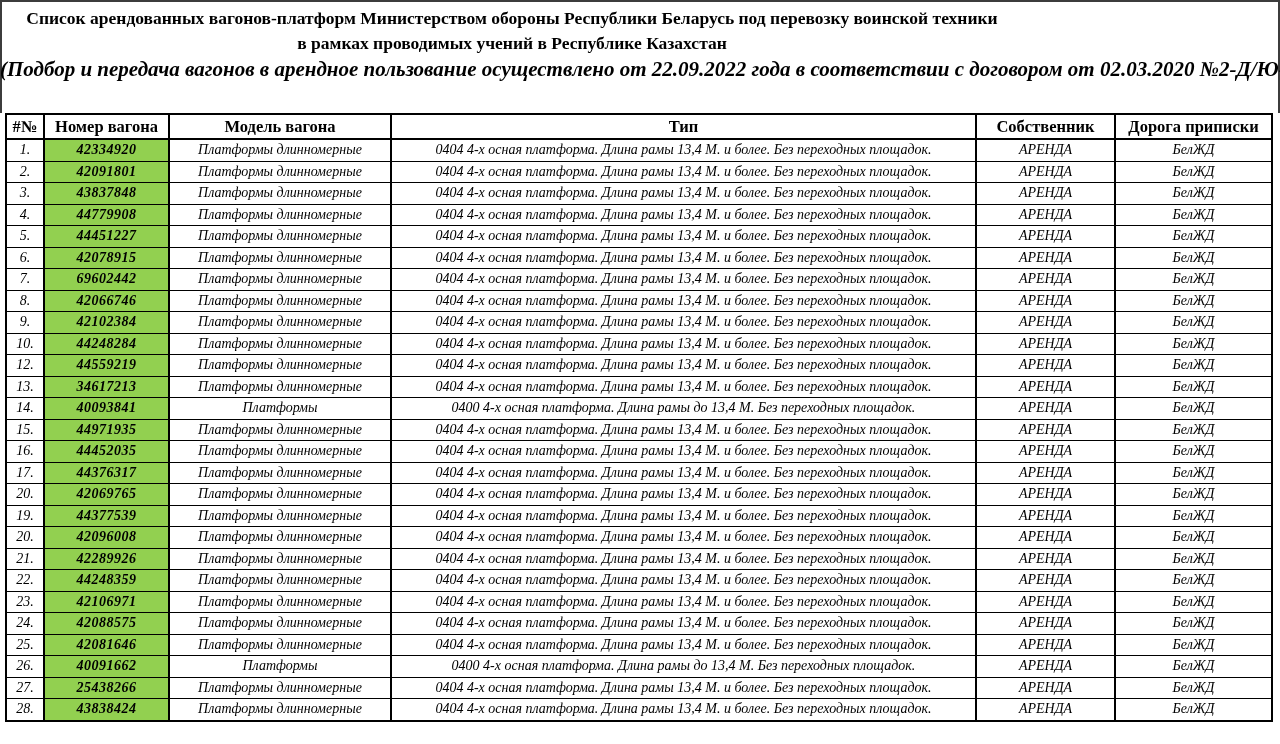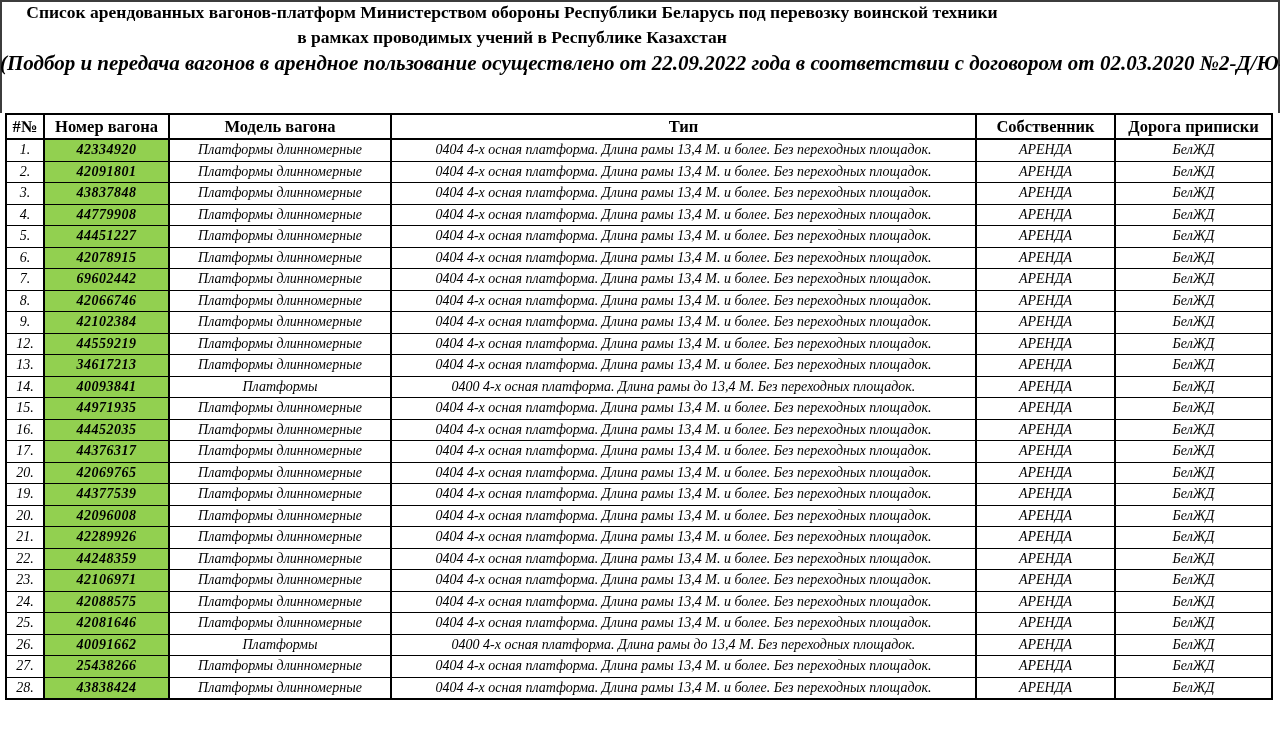--- a/index.html
+++ b/index.html
@@ -10,21 +10,21 @@
     color: #000;
     position: relative;
     overflow: hidden;
   }
   .edge { position: absolute; background: #3c3c3c; }
   .edge-top { top: 0; left: 0; width: 1280px; height: 2px; }
   .edge-left { top: 0; left: 0; width: 2px; height: 113px; }
   .edge-right { top: 0; right: 0; width: 2px; height: 113px; }
 
   .title-block {
-    position: absolute; top: 0; left: 0; width: 1024px;
+    position: absolute; top: 6px; left: 0; width: 1024px;
     text-align: center;
   }
   .title-line {
     font-weight: bold;
     font-size: 17.5px;
     line-height: 25px;
     white-space: nowrap;
   }
   .title-note {
     font-weight: bold;
@@ -169,20 +169,28 @@
   </tr>
       <tr>
     <td class="c-num">9.</td>
     <td class="c-wagon">42102384</td>
     <td class="c-model">Платформы длинномерные</td>
     <td class="c-type">0404 4-х осная платформа. Длина рамы 13,4 М. и более. Без переходных площадок.</td>
     <td class="c-owner">АРЕНДА</td>
     <td class="c-road">БелЖД</td>
   </tr>
       <tr>
+    <td class="c-num">10.</td>
+    <td class="c-wagon">44248284</td>
+    <td class="c-model">Платформы длинномерные</td>
+    <td class="c-type">0404 4-х осная платформа. Длина рамы 13,4 М. и более. Без переходных площадок.</td>
+    <td class="c-owner">АРЕНДА</td>
+    <td class="c-road">БелЖД</td>
+  </tr>
+      <tr>
     <td class="c-num">12.</td>
     <td class="c-wagon">44559219</td>
     <td class="c-model">Платформы длинномерные</td>
     <td class="c-type">0404 4-х осная платформа. Длина рамы 13,4 М. и более. Без переходных площадок.</td>
     <td class="c-owner">АРЕНДА</td>
     <td class="c-road">БелЖД</td>
   </tr>
       <tr>
     <td class="c-num">13.</td>
     <td class="c-wagon">34617213</td>

